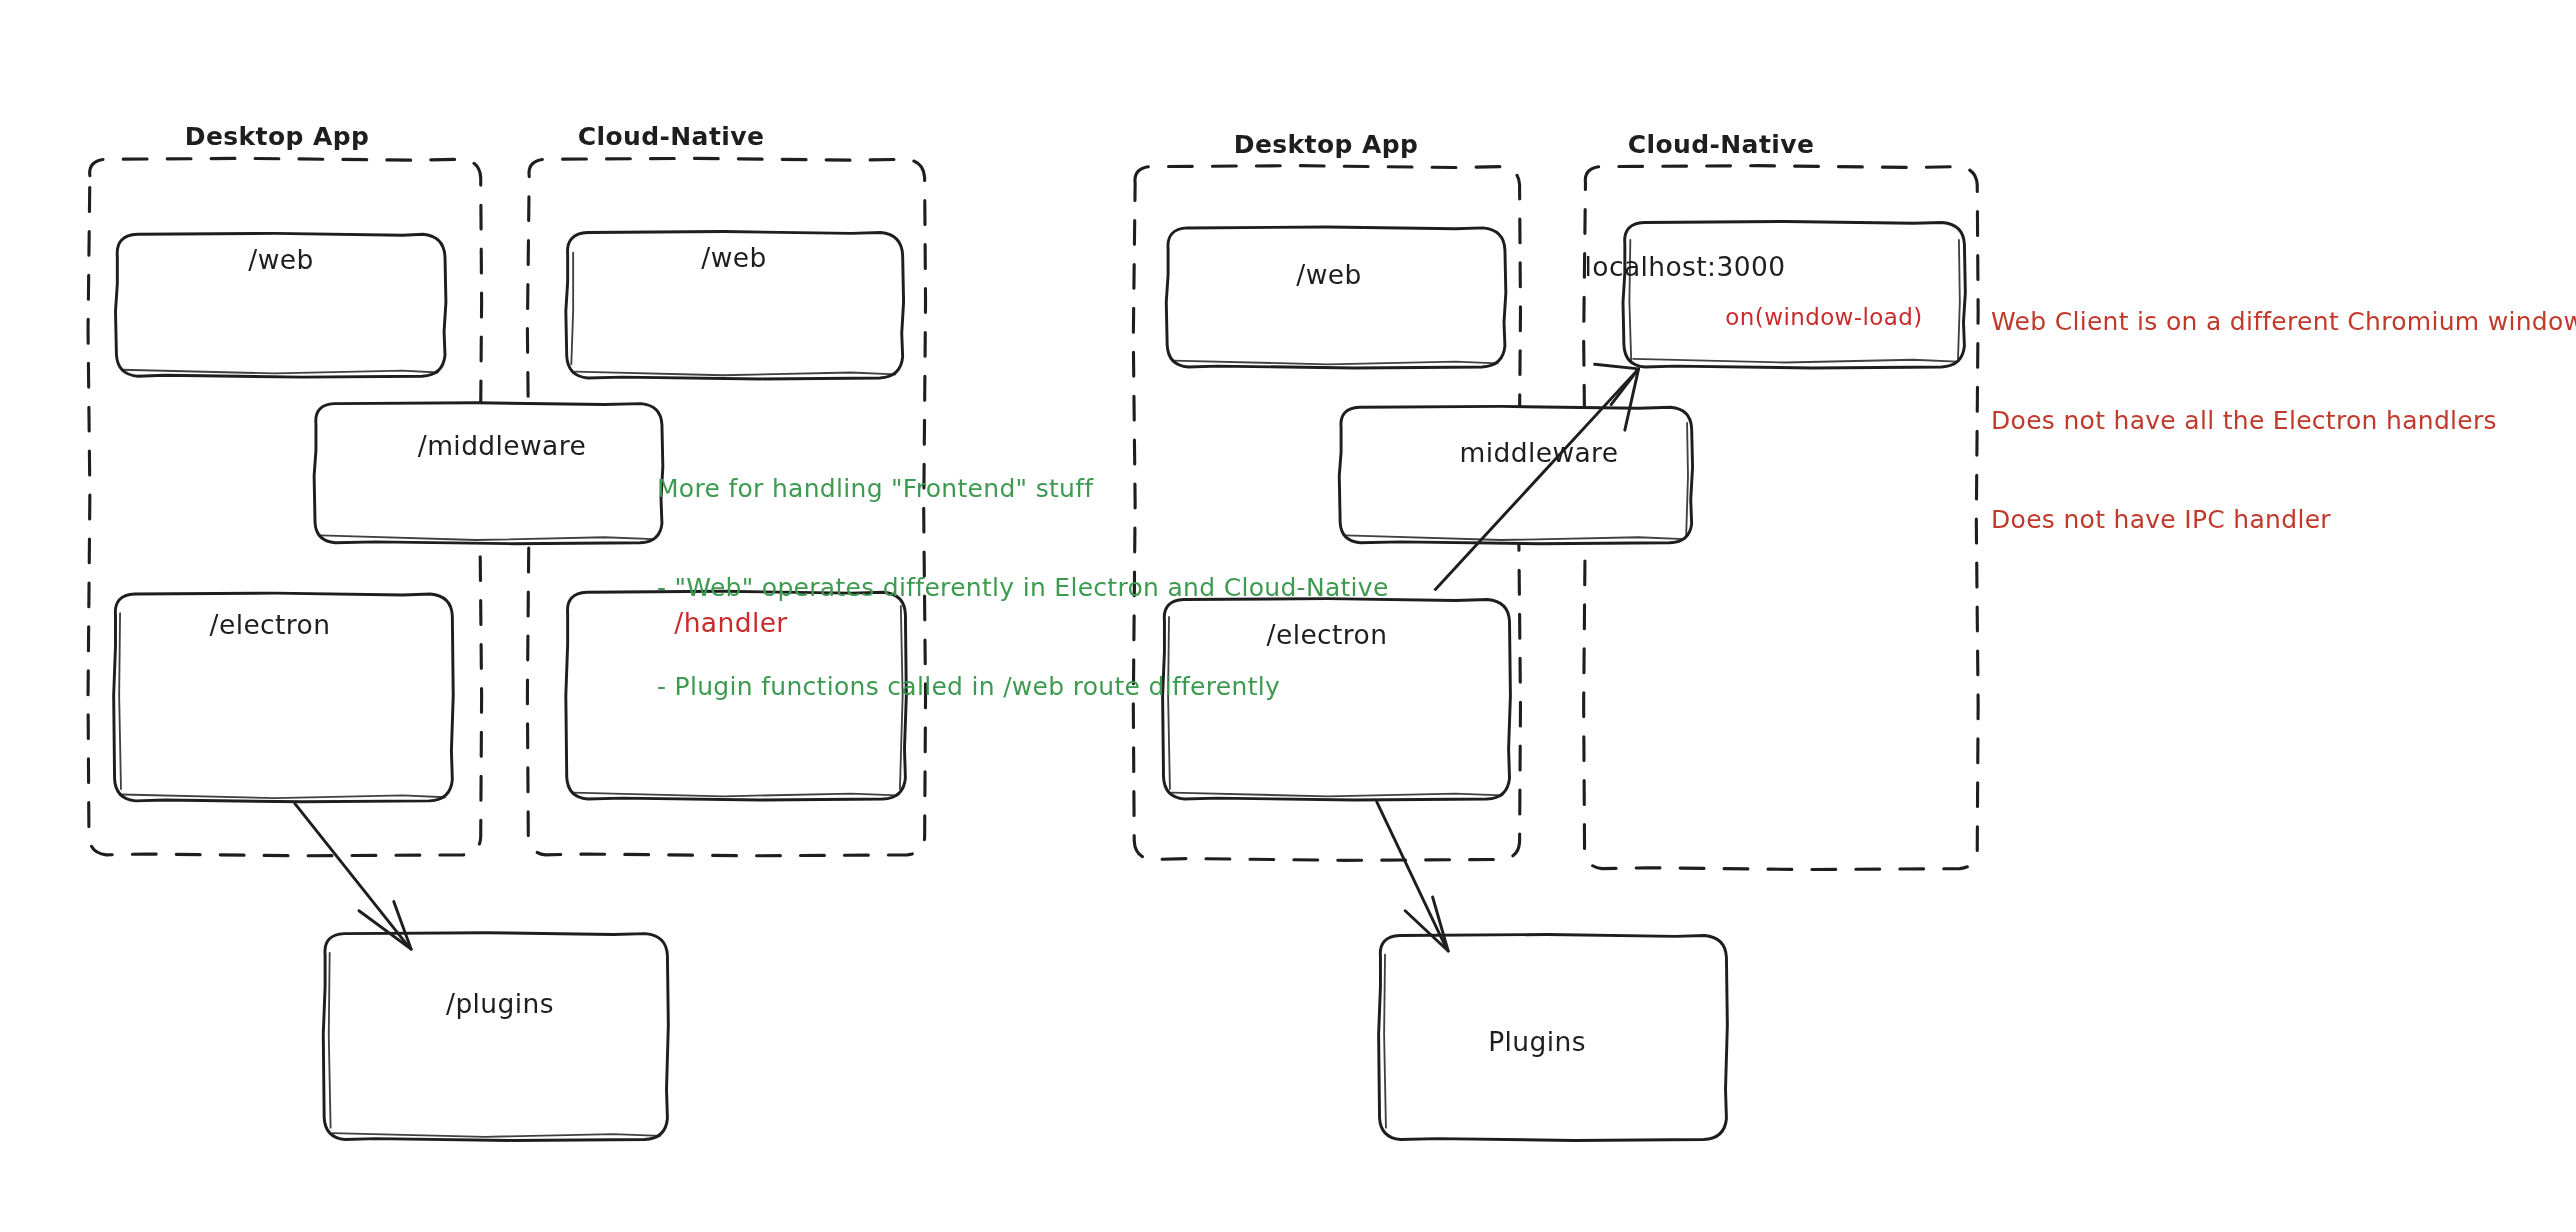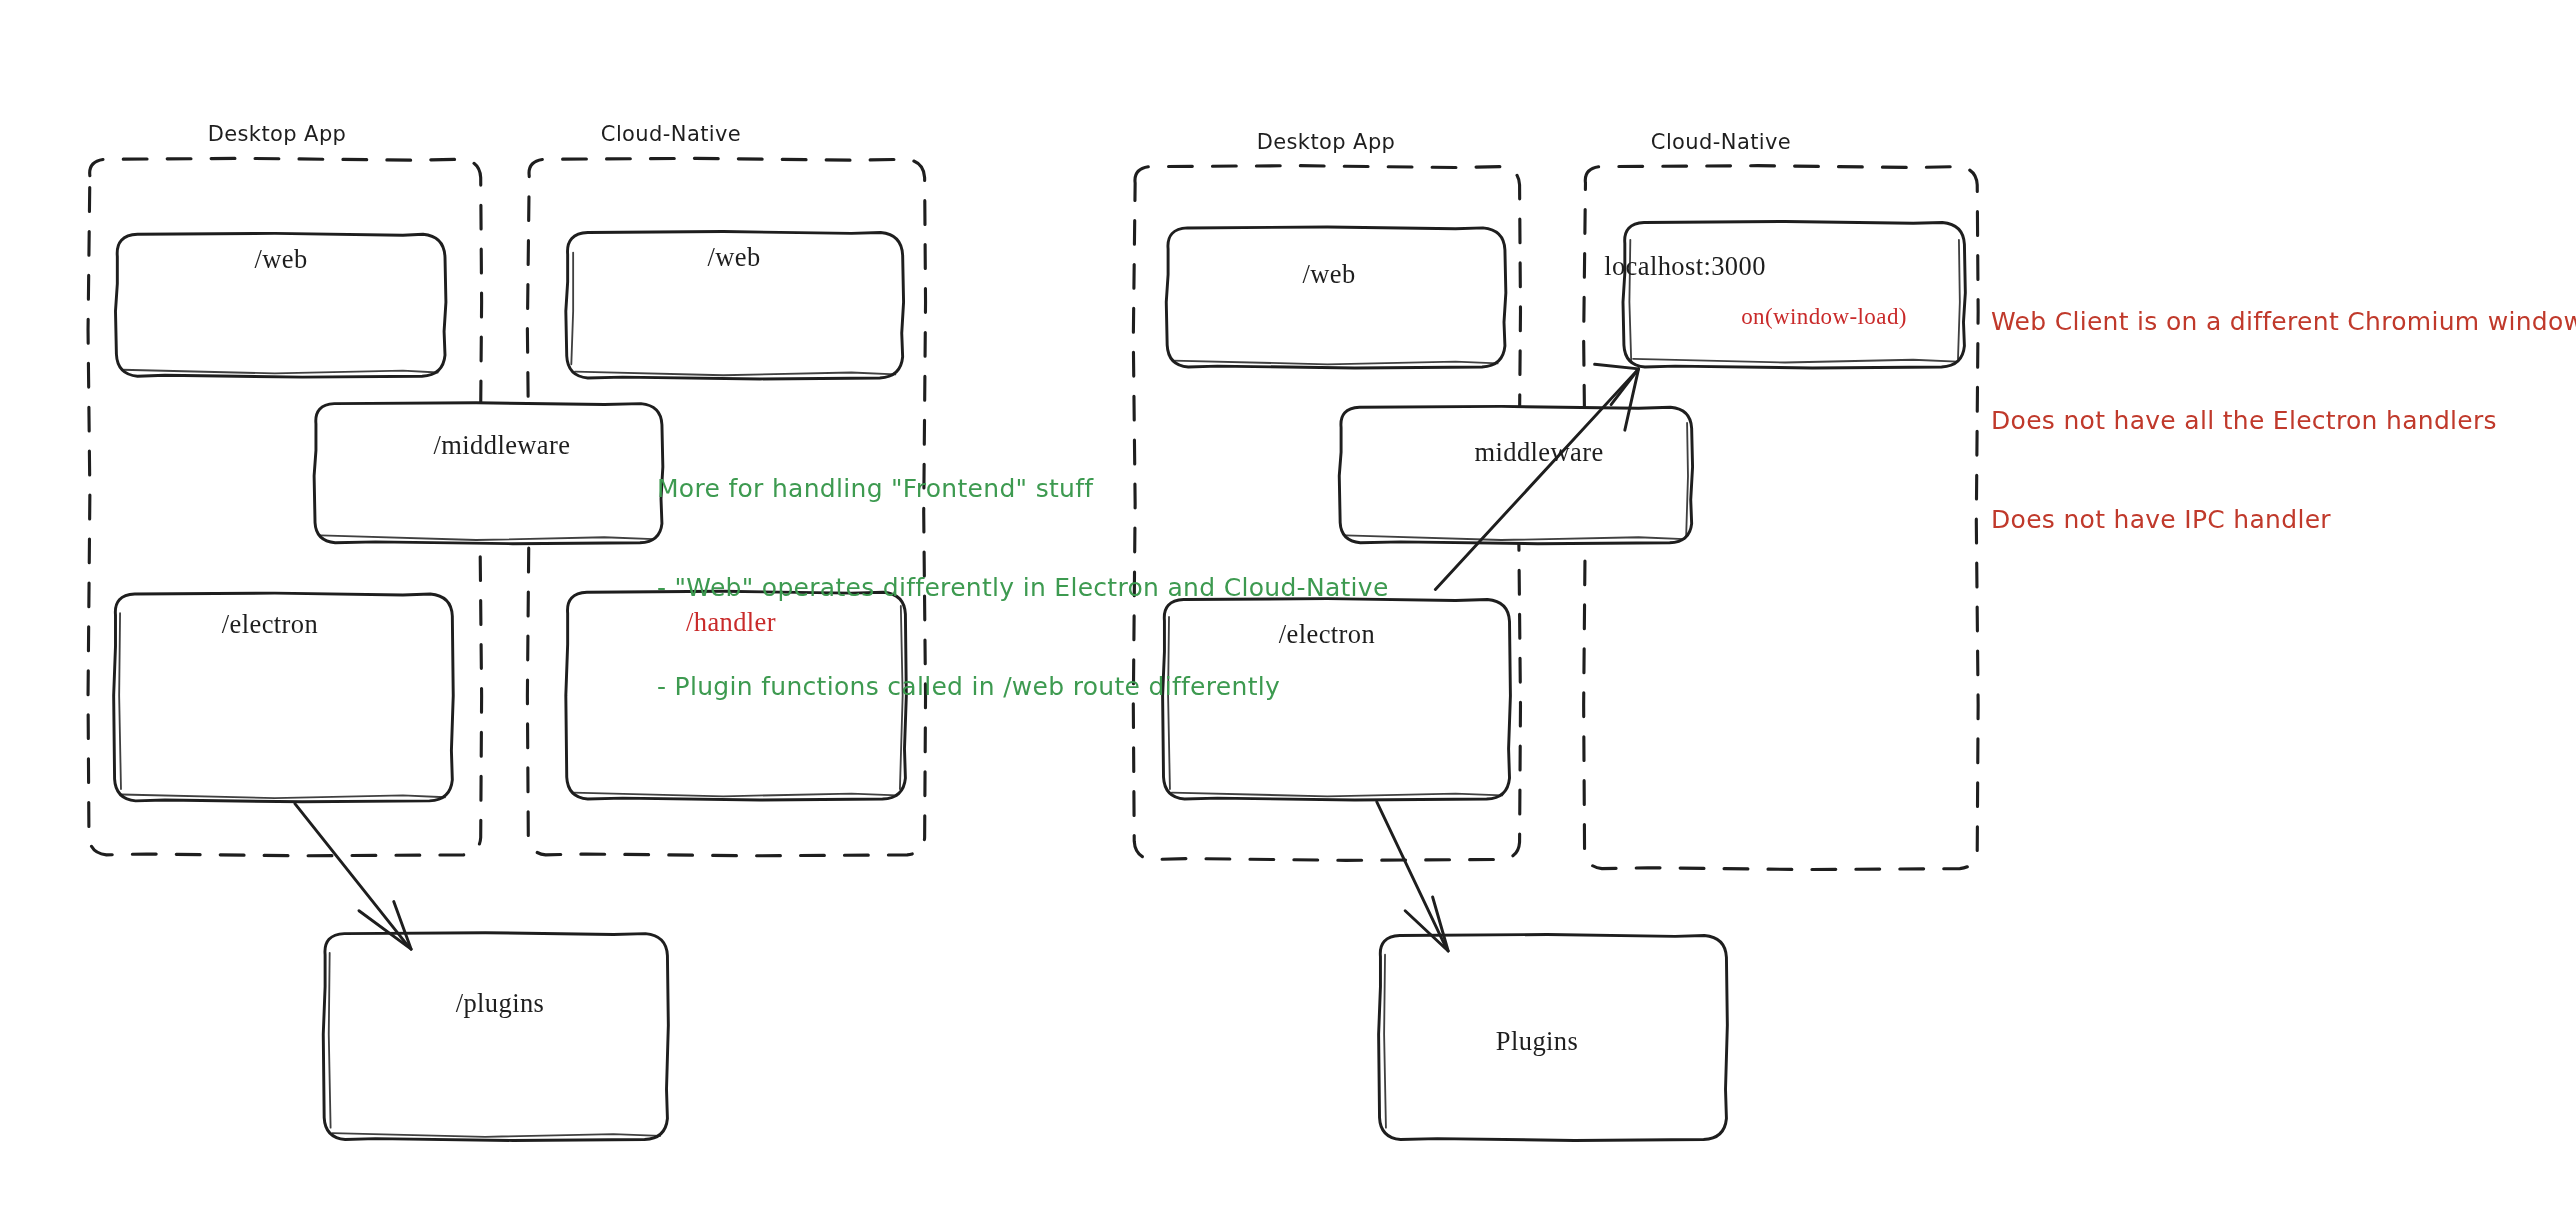--- a/index.html
+++ b/index.html
@@ -26,29 +26,29 @@
     pointer-events: none;
   }
   .lbl {
     position: absolute;
     color: #1e1e1e;
     font-family: "DejaVu Sans", sans-serif;
     white-space: nowrap;
     letter-spacing: 0.4px;
   }
   .group-title {
-    font-size: 21px;
+    font-size: 25px;
     transform: translateX(-50%);
     text-align: center;
+    font-weight: bold;
   }
   .box-label {
     font-size: 26.5px;
     transform: translateX(-50%);
     text-align: center;
-    font-family: Liberation Serif, serif;
   }
   .box-label.red   { color: #c92a2a; }
   .note {
     position: absolute;
     font-size: 25px;
     line-height: 1.32;
     white-space: pre;
     font-family: "DejaVu Sans", sans-serif;
     letter-spacing: 0.3px;
   }

